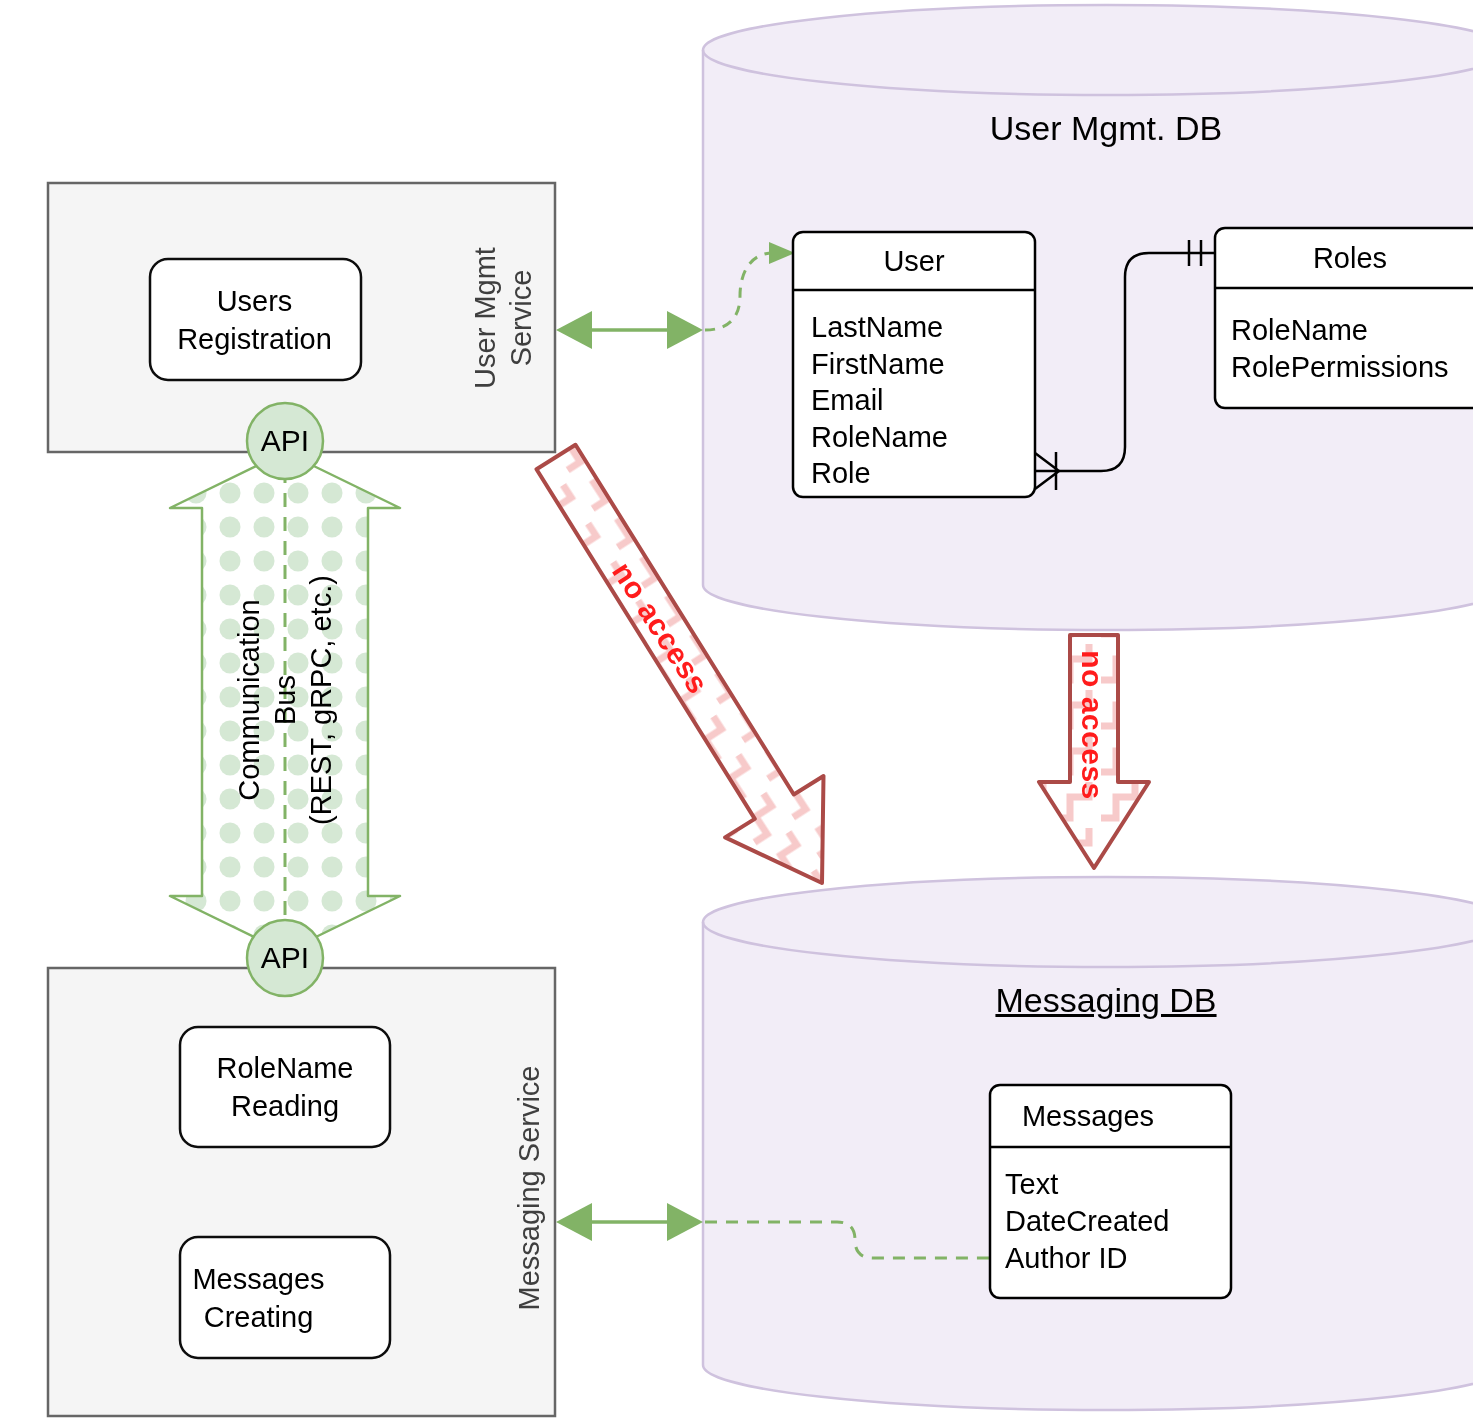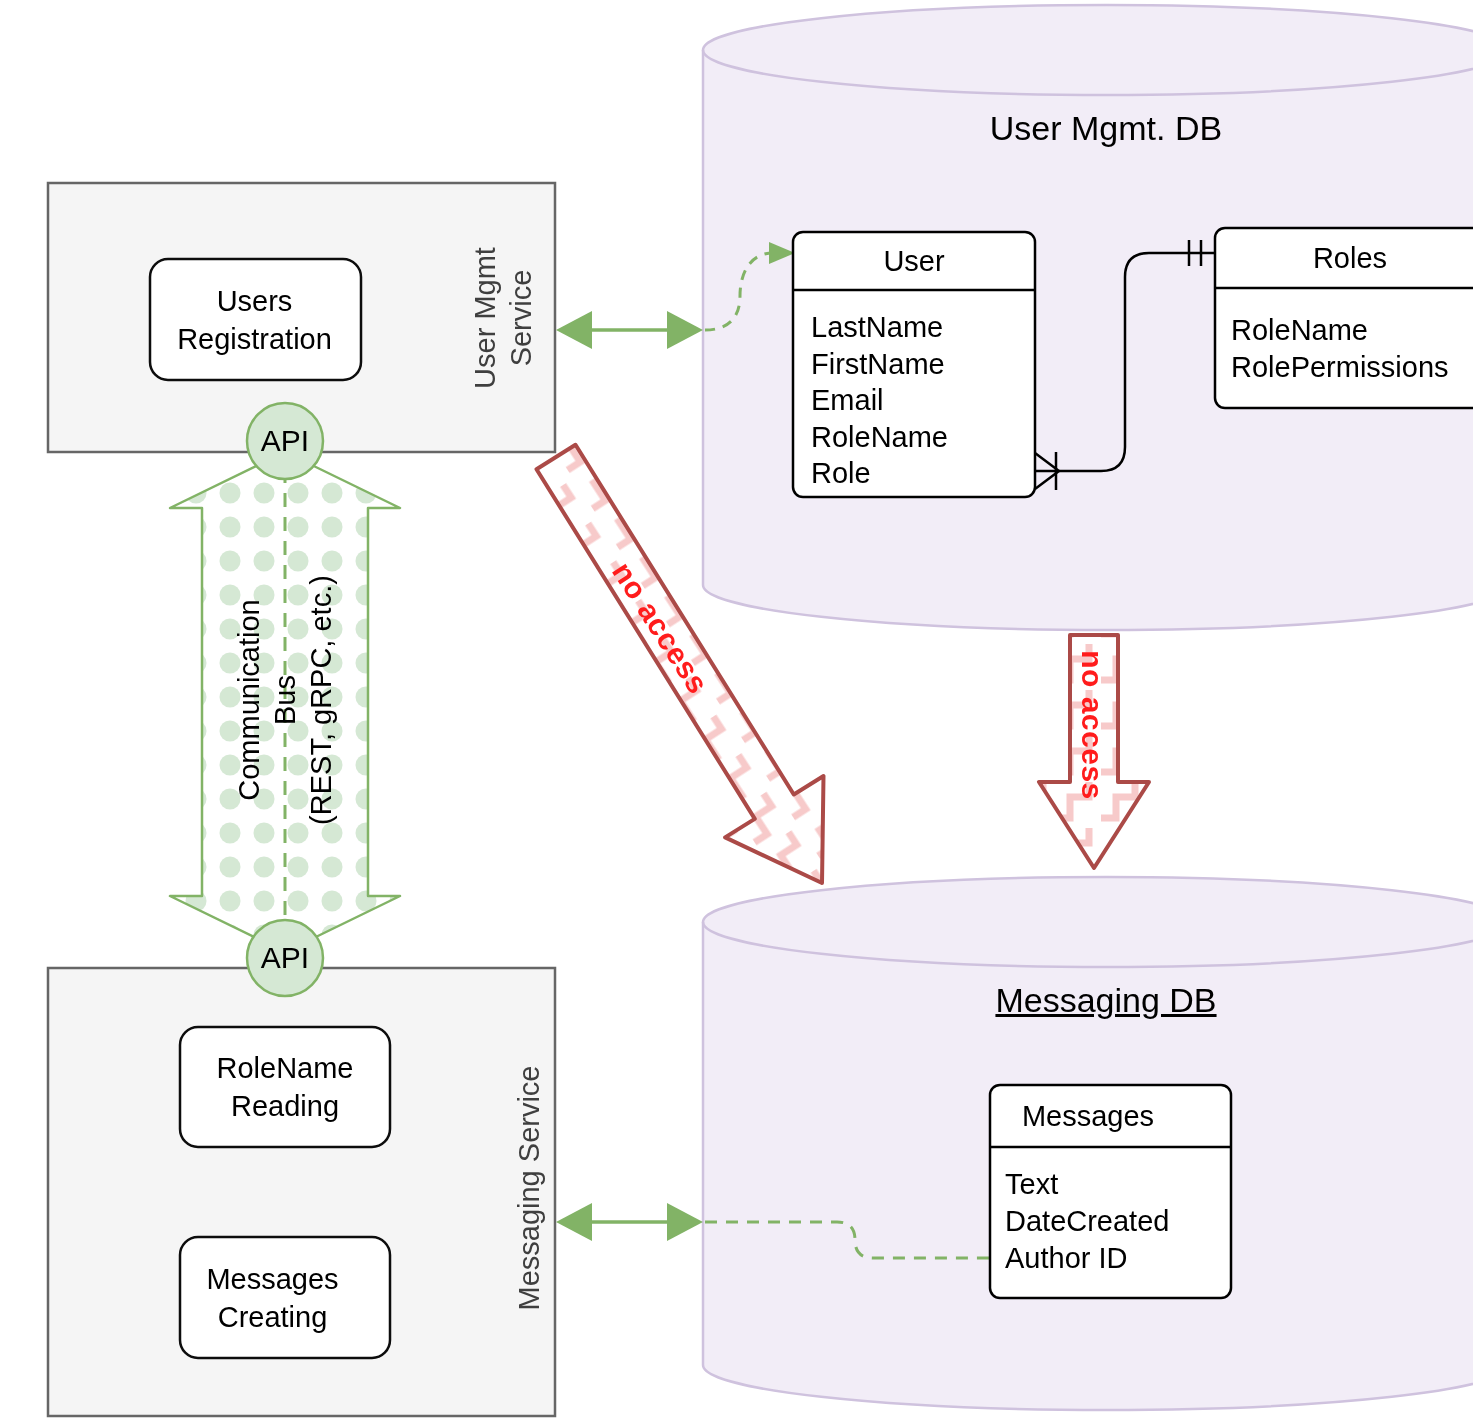--- a/index.html
+++ b/index.html
@@ -128,21 +128,21 @@
 
 <div class="t tblhead center" style="left:947px;top:1085px;width:196px;height:62px;">Messages</div>
 <div class="t fields" style="left:962px;top:1166px;line-height:37px;">
   <div>Text</div>
   <div>DateCreated</div>
   <div>Author ID</div>
 </div>
 
 <div class="t comp center" style="left:106px;top:259px;width:211px;height:121px;">Users Registration</div>
 <div class="t comp center" style="left:137px;top:1027px;width:210px;height:120px;">RoleName Reading</div>
-<div class="t comp center" style="left:146px;top:1237px;width:167px;height:121px;">Messages Creating</div>
+<div class="t comp center" style="left:132px;top:1237px;width:167px;height:121px;">Messages Creating</div>
 
 <div class="t svclabel center" style="left:360px;top:278px;width:200px;height:80px;">User Mgmt Service</div>
 <div class="t svclabel center" style="left:306px;top:1168px;width:360px;height:40px;">Messaging Service</div>
 
 <div class="t buslabel center" style="left:-18px;top:645px;width:520px;height:110px;flex-direction:column;">
   <div>Communication</div>
   <div>Bus</div>
   <div>(REST, gRPC, etc.)</div>
 </div>
 

